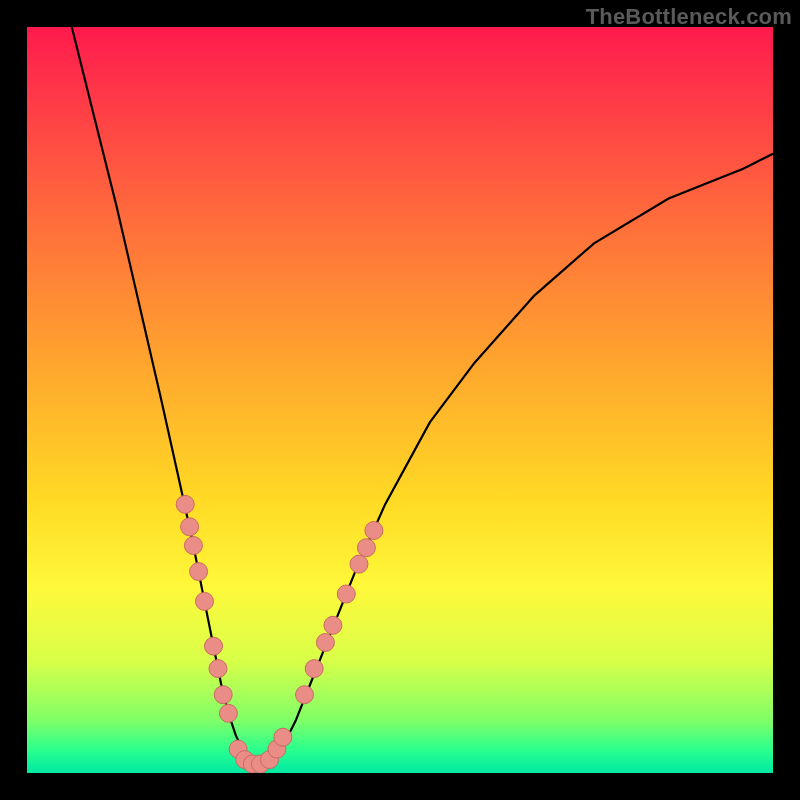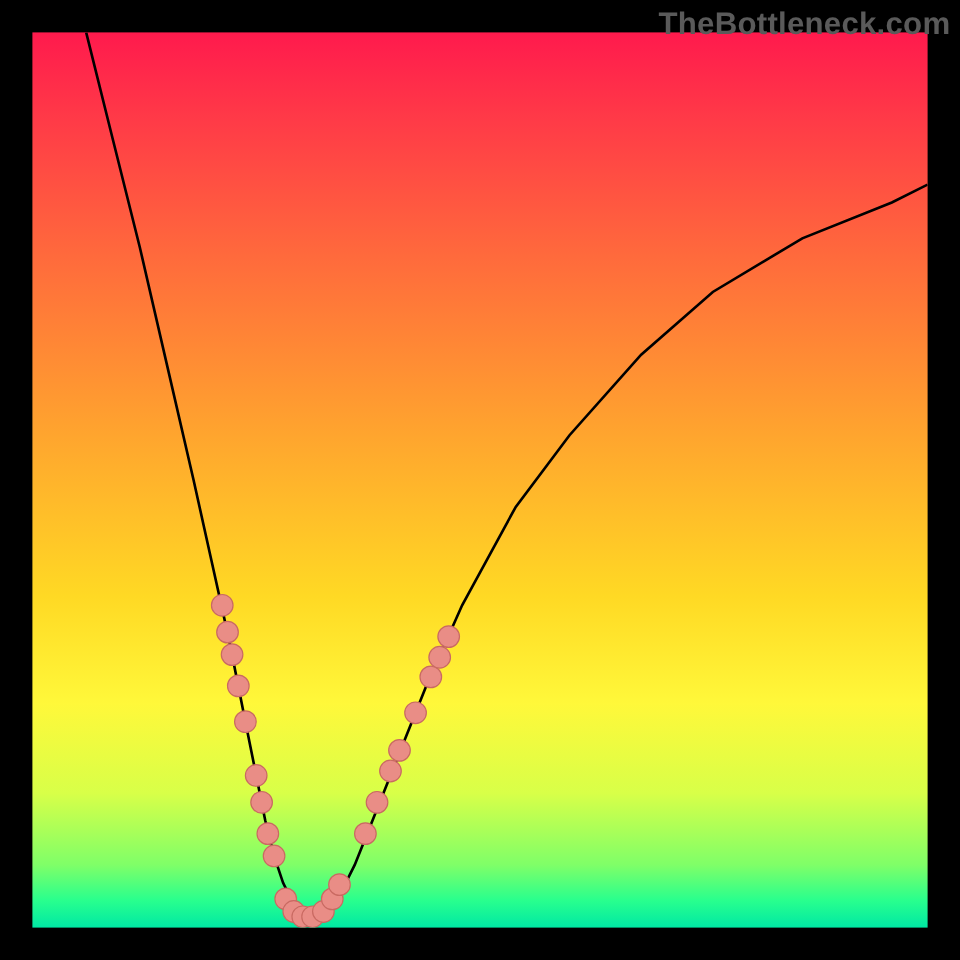--- a/index.html
+++ b/index.html
@@ -33,21 +33,21 @@
       #d8ff48 85%,
       #7fff68 93%,
       #28ff8e 97%,
       #00e8a4 100%
     );
   }
   .watermark {
     position: absolute;
     top: 4px;
     right: 8px;
-    font-size: 26px;
+    font-size: 22px;
     font-weight: 600;
     color: #5a5a5a;
     letter-spacing: 0.2px;
     user-select: none;
   }
   svg.curve {
     position: absolute;
     left: 0; top: 0;
     width: 746px; height: 746px;
     pointer-events: none;

